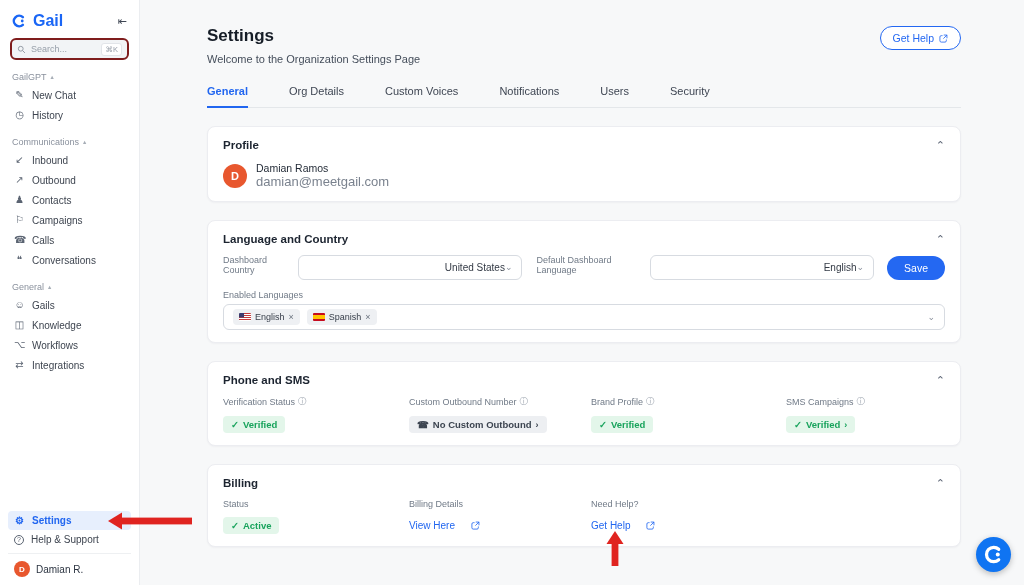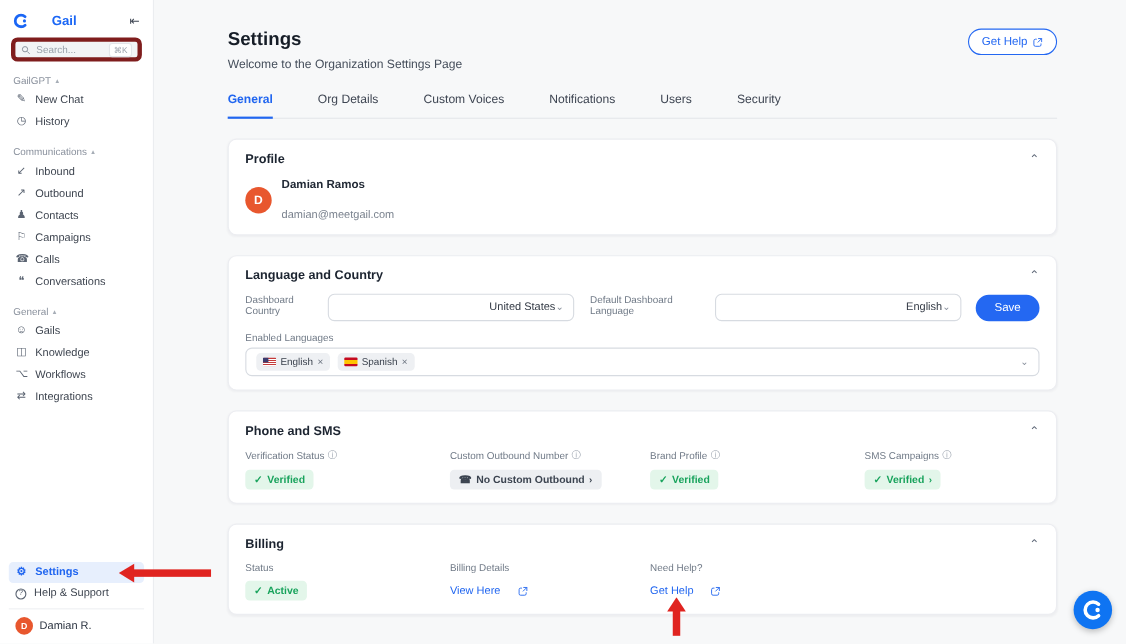--- a/index.html
+++ b/index.html
@@ -3,24 +3,24 @@
 <meta charset="utf-8">
 <style>
   *{margin:0;padding:0;box-sizing:border-box}
   html,body{width:1024px;height:585px}
   body{font-family:"Liberation Sans",sans-serif;background:#f7f8f9;overflow:hidden}
   .page{position:relative;width:1024px;height:585px;display:flex}
 
   
   .sidebar{width:140px;min-width:140px;background:#fff;border-right:1px solid #ebedf0;display:flex;flex-direction:column;padding:10px 0 6px;z-index:2}
   .sb-top{display:flex;align-items:center;justify-content:space-between;padding:2px 12px 8px}
-  .logo{display:flex;align-items:center;gap:21px;font-weight:bold;color:#1a66f5;font-size:12px;cursor:pointer}
+  .logo{display:flex;align-items:center;gap:7px;font-weight:bold;color:#1a66f5;font-size:16px;cursor:pointer}
   .logo svg{width:14px;height:14px}
   .collapse{color:#3f4653;font-size:11px;cursor:pointer}
-  .search{margin:0 10px 2px;height:22px;background:#f2f4f6;border:4px solid #7f1d1d;border-radius:6px;display:flex;align-items:center;gap:5px;padding:0 5px;font-size:9px;color:#98a0aa;cursor:text}
+  .search{margin:0 10px 2px;height:22px;background:#f2f4f6;border:2px solid #7f1d1d;border-radius:6px;display:flex;align-items:center;gap:5px;padding:0 5px;font-size:9px;color:#98a0aa;cursor:text}
   .search .ph{flex:1}
   .search svg{width:9px;height:9px}
   .kbd{background:#fff;border:1px solid #e2e5e9;border-radius:3px;font-size:7.5px;padding:1px 3px;color:#9aa1ab}
   .nav{flex:1;padding:2px 12px;overflow:hidden}
   .sec{margin-top:12px}
   .sec:first-child{margin-top:8px}
   .sec-label{font-size:9px;color:#8a919d;display:flex;align-items:center;gap:4px;margin-bottom:3px;cursor:pointer}
   .caret{font-size:6.5px;color:#a6adb6}
   .item{display:flex;align-items:center;gap:7px;font-size:10px;color:#3e4550;padding:4.5px 2px;cursor:pointer;border-radius:4px}
   .icn{width:11px;text-align:center;font-size:10px;color:#5b6472;flex:none;line-height:1}
@@ -43,22 +43,22 @@
   .tab{font-size:11px;color:#3f4653;padding-bottom:9px;cursor:pointer}
   .tab.active{color:#2166f0;font-weight:bold;border-bottom:2px solid #2166f0;margin-bottom:-1px}
 
   .card{position:relative;background:#fff;border:1px solid #ecedf1;border-radius:8px;box-shadow:0 1px 2px rgba(16,24,40,.04);padding:12px 15px;margin-top:18px}
   .card-head{display:flex;justify-content:space-between;align-items:center}
   .card-title{font-size:11.5px;font-weight:bold;color:#1c2430}
   .chev{color:#5d6676;font-size:11px;cursor:pointer;line-height:1}
 
   .profile-body{display:flex;align-items:center;gap:9px;margin-top:11px}
   .avatar{width:24px;height:24px;border-radius:50%;background:#e8572e;color:#fff;font-weight:bold;font-size:11px;display:flex;align-items:center;justify-content:center}
-  .p-name{font-size:10.5px;color:#1f2733;font-weight:bold}
-  .p-email{font-size:10px;color:#7a828e;margin-top:16px}
+  .p-name{font-size:10.5px;color:#1f2733;font-weight:normal}
+  .p-email{font-size:13px;color:#7a828e;margin-top:0}
 
   .lang-row1{display:flex;align-items:flex-end;margin-top:10px}
   .fcol{display:flex;flex-direction:row}
   .flabel{font-size:9px;color:#707a87;margin-bottom:4px}
   .select{width:232px;height:25px;border:1px solid #d7dbe1;border-radius:6px;background:#fff;display:flex;align-items:center;justify-content:flex-end;padding:0 9px;font-size:10px;color:#333a45;cursor:pointer}
   .dd{color:#8a919d;font-size:9px;line-height:1}
   .col-gap1{margin-right:14px}
   .btn-primary{background:#2468f2;color:#fff;border:none;border-radius:12px;padding:6px 17px;font-size:10.5px;margin-left:13px;cursor:pointer}
   .enabled{margin-top:10px}
   .tagbox{height:26px;border:1px solid #d7dbe1;border-radius:6px;background:#fff;display:flex;align-items:center;gap:7px;padding:0 9px;cursor:pointer}

